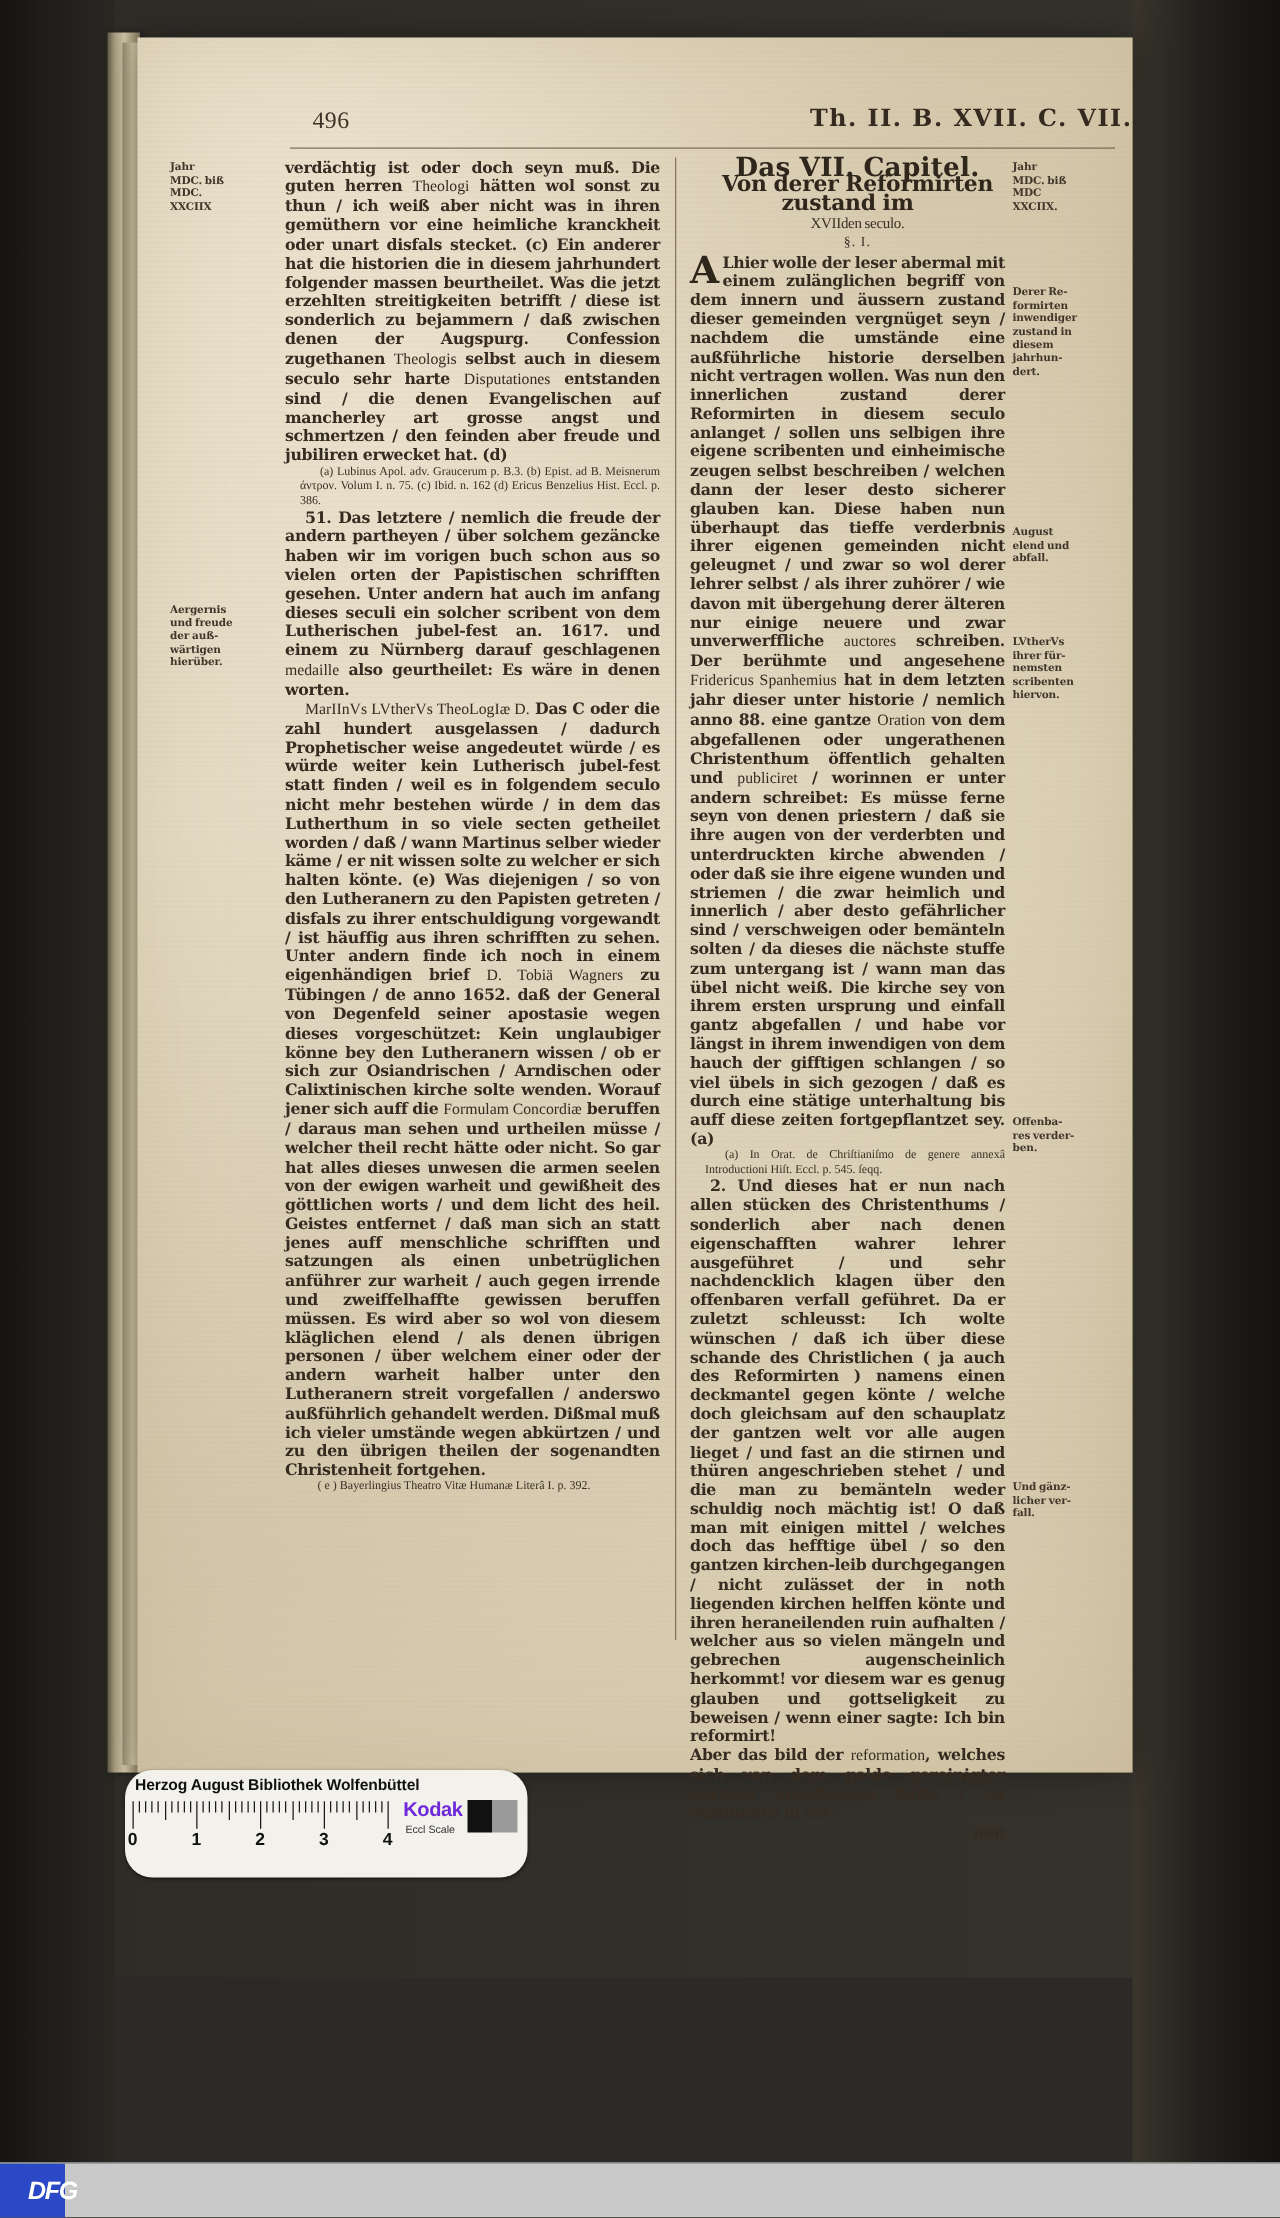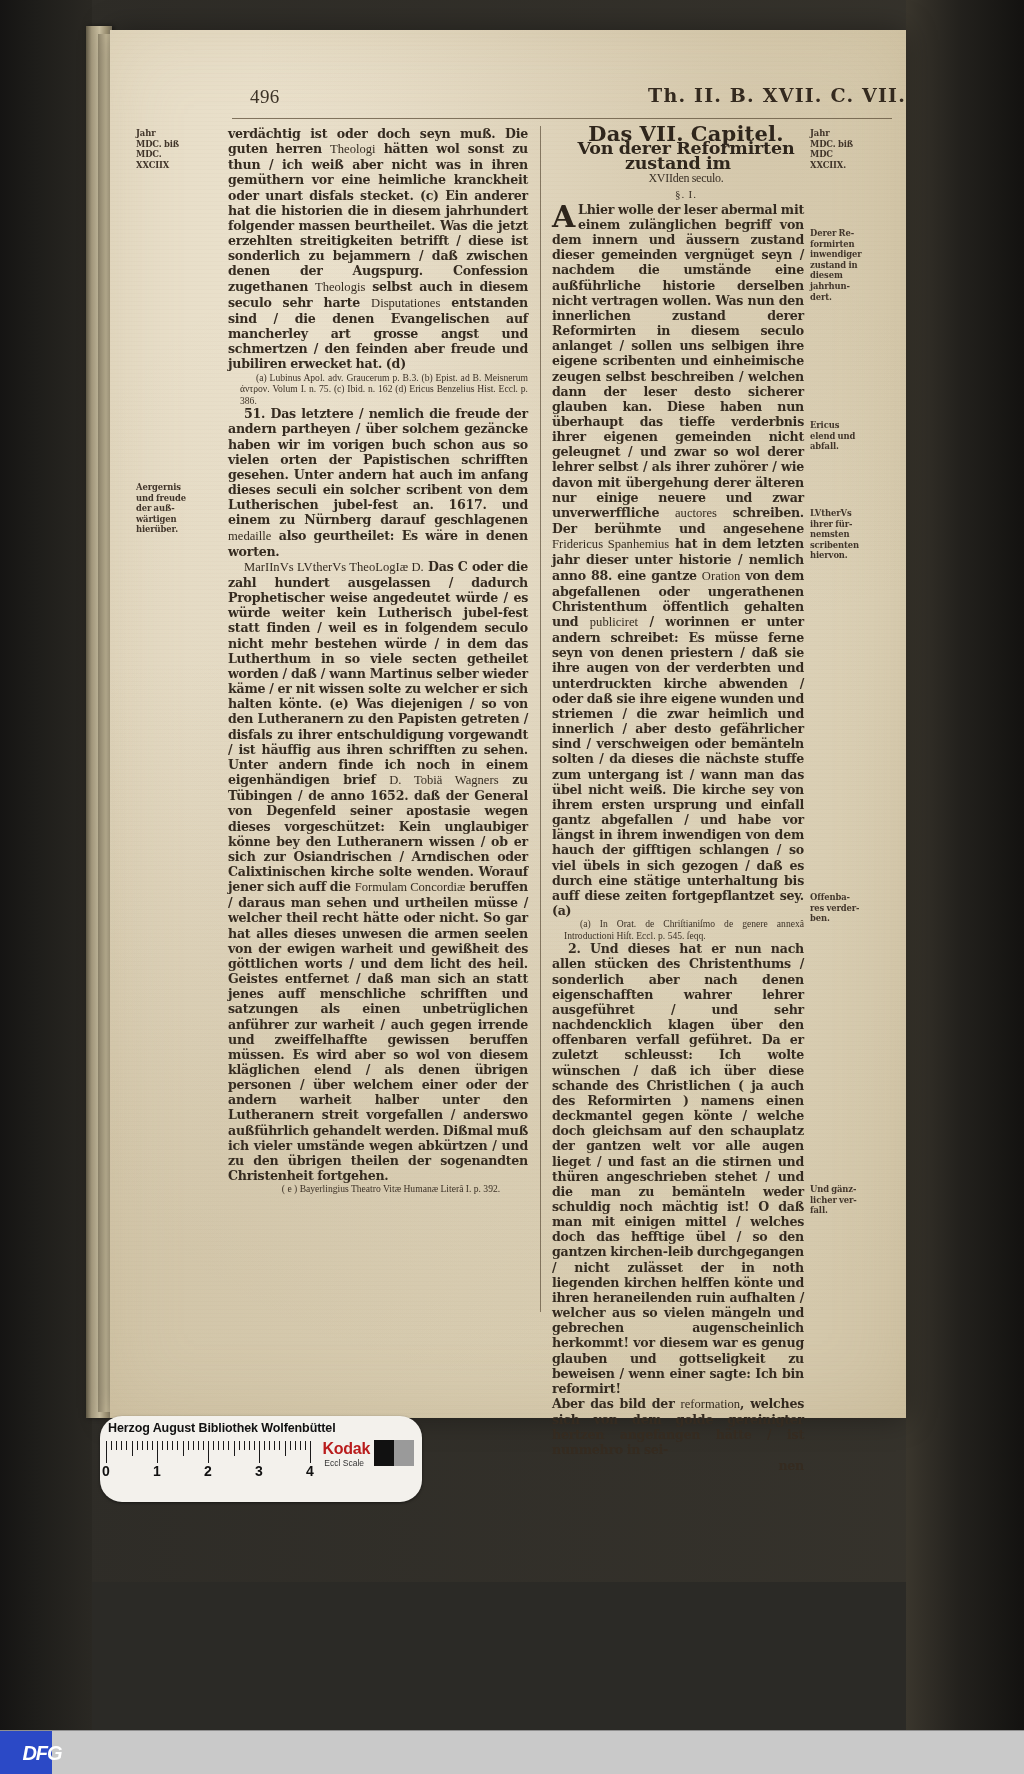--- a/index.html
+++ b/index.html
@@ -111,21 +111,21 @@
     font-weight:bold;
     letter-spacing:-.25px;
     word-spacing:-.4px;
     -webkit-font-smoothing:none;
   }
   .col-left{ left:118px; top:96px; width:300px; }
   .col-right{ left:442px; top:96px; width:252px; }
 
   .col p{ margin:0; text-indent:16px; }
   .col p.noind{ text-indent:0; }
-  .col p.ctr{ text-align:center; text-indent:0; }
+  .col p.ctr{ text-align:left; text-indent:0; }
 
   
   .lt{ font-family:"Liberation Serif", serif; font-weight:normal; letter-spacing:0; }
 
   
   .fn{
     font-family:"Liberation Serif", serif;
     font-weight:normal;
     font-size:9.6px;
     line-height:11.6px;
@@ -180,21 +180,21 @@
   }
   #ruler{
     position:absolute; left:6px; top:25px; width:208px; height:54px;
   }
   .tickrow{ position:absolute; left:0; top:0; width:208px; height:22px; }
   .tick{ position:absolute; top:0; width:1px; background:#1a1a1a; }
   .numrow{ position:absolute; left:0; top:22px; width:208px; height:20px;}
   .num{ position:absolute; font-size:14px; font-weight:bold; color:#111; transform:translateX(-50%); }
   #kodak-word{
     position:absolute; right:52px; top:24px; font-size:16px; font-weight:bold;
-    color:#b91c1c; letter-spacing:-.3px;
+    color:#6d28d9; letter-spacing:-.3px;
   }
   #kodak-sub{
     position:absolute; right:58px; top:42px; font-size:8.5px; color:#333;
   }
   #patch{
     position:absolute; right:8px; top:24px; width:40px; height:26px;
     background:linear-gradient(90deg,#111 0 50%, #9a9a9a 50% 100%);
   }
 
   
@@ -235,21 +235,21 @@
       <div class="running-title">Th. II. B. XVII. C. VII.</div>
     </div>
     <div class="rule"></div>
     <div class="col-divider"></div>
 
     <div class="marg marg-left" style="top:98px" id="ml0"><span>Jahr</span><br><span>MDC. biß</span><br><span>MDC.</span><br><span>XXCIIX</span></div>
     <div class="marg marg-left" style="top:452px" id="ml1"><span>Aergernis</span><br><span>und freude</span><br><span>der auß-</span><br><span>wärtigen</span><br><span>hierüber.</span></div>
 
     <div class="marg marg-right" style="top:98px" id="mr0"><span>Jahr</span><br><span>MDC. biß</span><br><span>MDC</span><br><span>XXCIIX.</span></div>
     <div class="marg marg-right" style="top:198px" id="mr1"><span>Derer Re-</span><br><span>formirten</span><br><span>inwendiger</span><br><span>zustand in</span><br><span>diesem</span><br><span>jahrhun-</span><br><span>dert.</span></div>
-    <div class="marg marg-right" style="top:390px" id="mr2"><span>Ericus</span><br><span>elend und</span><br><span>abfall.</span></div>
+    <div class="marg marg-right" style="top:390px" id="mr2"><span>August</span><br><span>elend und</span><br><span>abfall.</span></div>
     <div class="marg marg-right" style="top:478px" id="mr3"><span>LVtherVs</span><br><span>ihrer für-</span><br><span>nemsten</span><br><span>scribenten</span><br><span>hiervon.</span></div>
     <div class="marg marg-right" style="top:862px" id="mr4"><span>Offenba-</span><br><span>res verder-</span><br><span>ben.</span></div>
     <div class="marg marg-right" style="top:1154px" id="mr5"><span>Und gänz-</span><br><span>licher ver-</span><br><span>fall.</span></div>
 
     <div class="col col-left">
       <p class="noind" id="lp0">verdächtig ist oder doch seyn muß.   Die guten herren <span class="lt">Theologi</span> hätten wol sonst zu thun / ich weiß aber nicht was in ihren gemüthern vor eine heimliche kranckheit oder unart disfals stecket. (c) Ein anderer hat die historien die in diesem jahrhundert folgender massen beurtheilet. Was die jetzt erzehlten streitigkeiten betrifft / diese ist sonderlich zu bejammern / daß zwischen denen der Augspurg. Confession zugethanen <span class="lt">Theologis</span> selbst auch in diesem seculo sehr harte <span class="lt">Disputationes</span> entstanden sind / die denen Evangelischen auf mancherley art grosse angst und schmertzen / den feinden aber freude und jubiliren erwecket hat. (d)</p>
       <p class="fn" id="lf0">(a) Lubinus Apol. adv. Graucerum p. B.3.  (b) Epist. ad B. Meisnerum <span class="lt">άντρον</span>. Volum I. n. 75.   (c) Ibid. n. 162  (d) Ericus Benzelius Hist. Eccl. p. 386.</p>
       <p id="lp1">51. Das letztere / nemlich die freude der andern partheyen / über solchem gezäncke haben wir im vorigen buch schon aus so vielen orten der Papistischen schrifften gesehen. Unter andern hat auch im anfang dieses seculi ein solcher scribent von dem Lutherischen jubel-fest an. 1617. und einem zu Nürnberg darauf geschlagenen <span class="lt">medaille</span> also geurtheilet: Es wäre in denen worten.</p>
       <p id="lp2"><span class="lt">MarIInVs LVtherVs TheoLogIæ D.</span> Das C oder die zahl hundert ausgelassen / dadurch Prophetischer weise angedeutet würde / es würde weiter kein Lutherisch jubel-fest statt finden / weil es in folgendem seculo nicht mehr bestehen würde / in dem das Lutherthum in so viele secten getheilet worden / daß / wann Martinus selber wieder käme / er nit wissen solte zu welcher er sich halten könte. (e) Was diejenigen / so von den Lutheranern zu den Papisten getreten / disfals zu ihrer entschuldigung vorgewandt / ist häuffig aus ihren schrifften zu sehen.   Unter andern finde ich noch in einem eigenhändigen brief <span class="lt">D. Tobiä Wagners</span> zu Tübingen / de anno 1652. daß der General von Degenfeld seiner apostasie wegen dieses vorgeschützet: Kein unglaubiger könne bey den Lutheranern wissen / ob er sich zur Osiandrischen / Arndischen oder Calixtinischen kirche solte wenden.   Worauf jener sich auff die <span class="lt">Formulam Concordiæ</span> beruffen / daraus man sehen und urtheilen müsse / welcher theil recht hätte oder nicht.   So gar hat alles dieses unwesen die armen seelen von der ewigen warheit und gewißheit des göttlichen worts / und dem licht des heil. Geistes entfernet / daß man sich an statt jenes auff menschliche schrifften und satzungen als einen unbetrüglichen anführer zur warheit / auch gegen irrende und zweiffelhaffte gewissen beruffen müssen.   Es wird aber so wol von diesem kläglichen elend / als denen übrigen personen / über welchem einer oder der andern warheit halber unter den Lutheranern streit vorgefallen / anderswo außführlich gehandelt werden.   Dißmal muß ich vieler umstände wegen abkürtzen / und zu den übrigen theilen der sogenandten Christenheit fortgehen.</p>
       <p class="fn ctr" id="lf1">( e ) Bayerlingius Theatro Vitæ Humanæ Literâ I. p. 392.</p>

